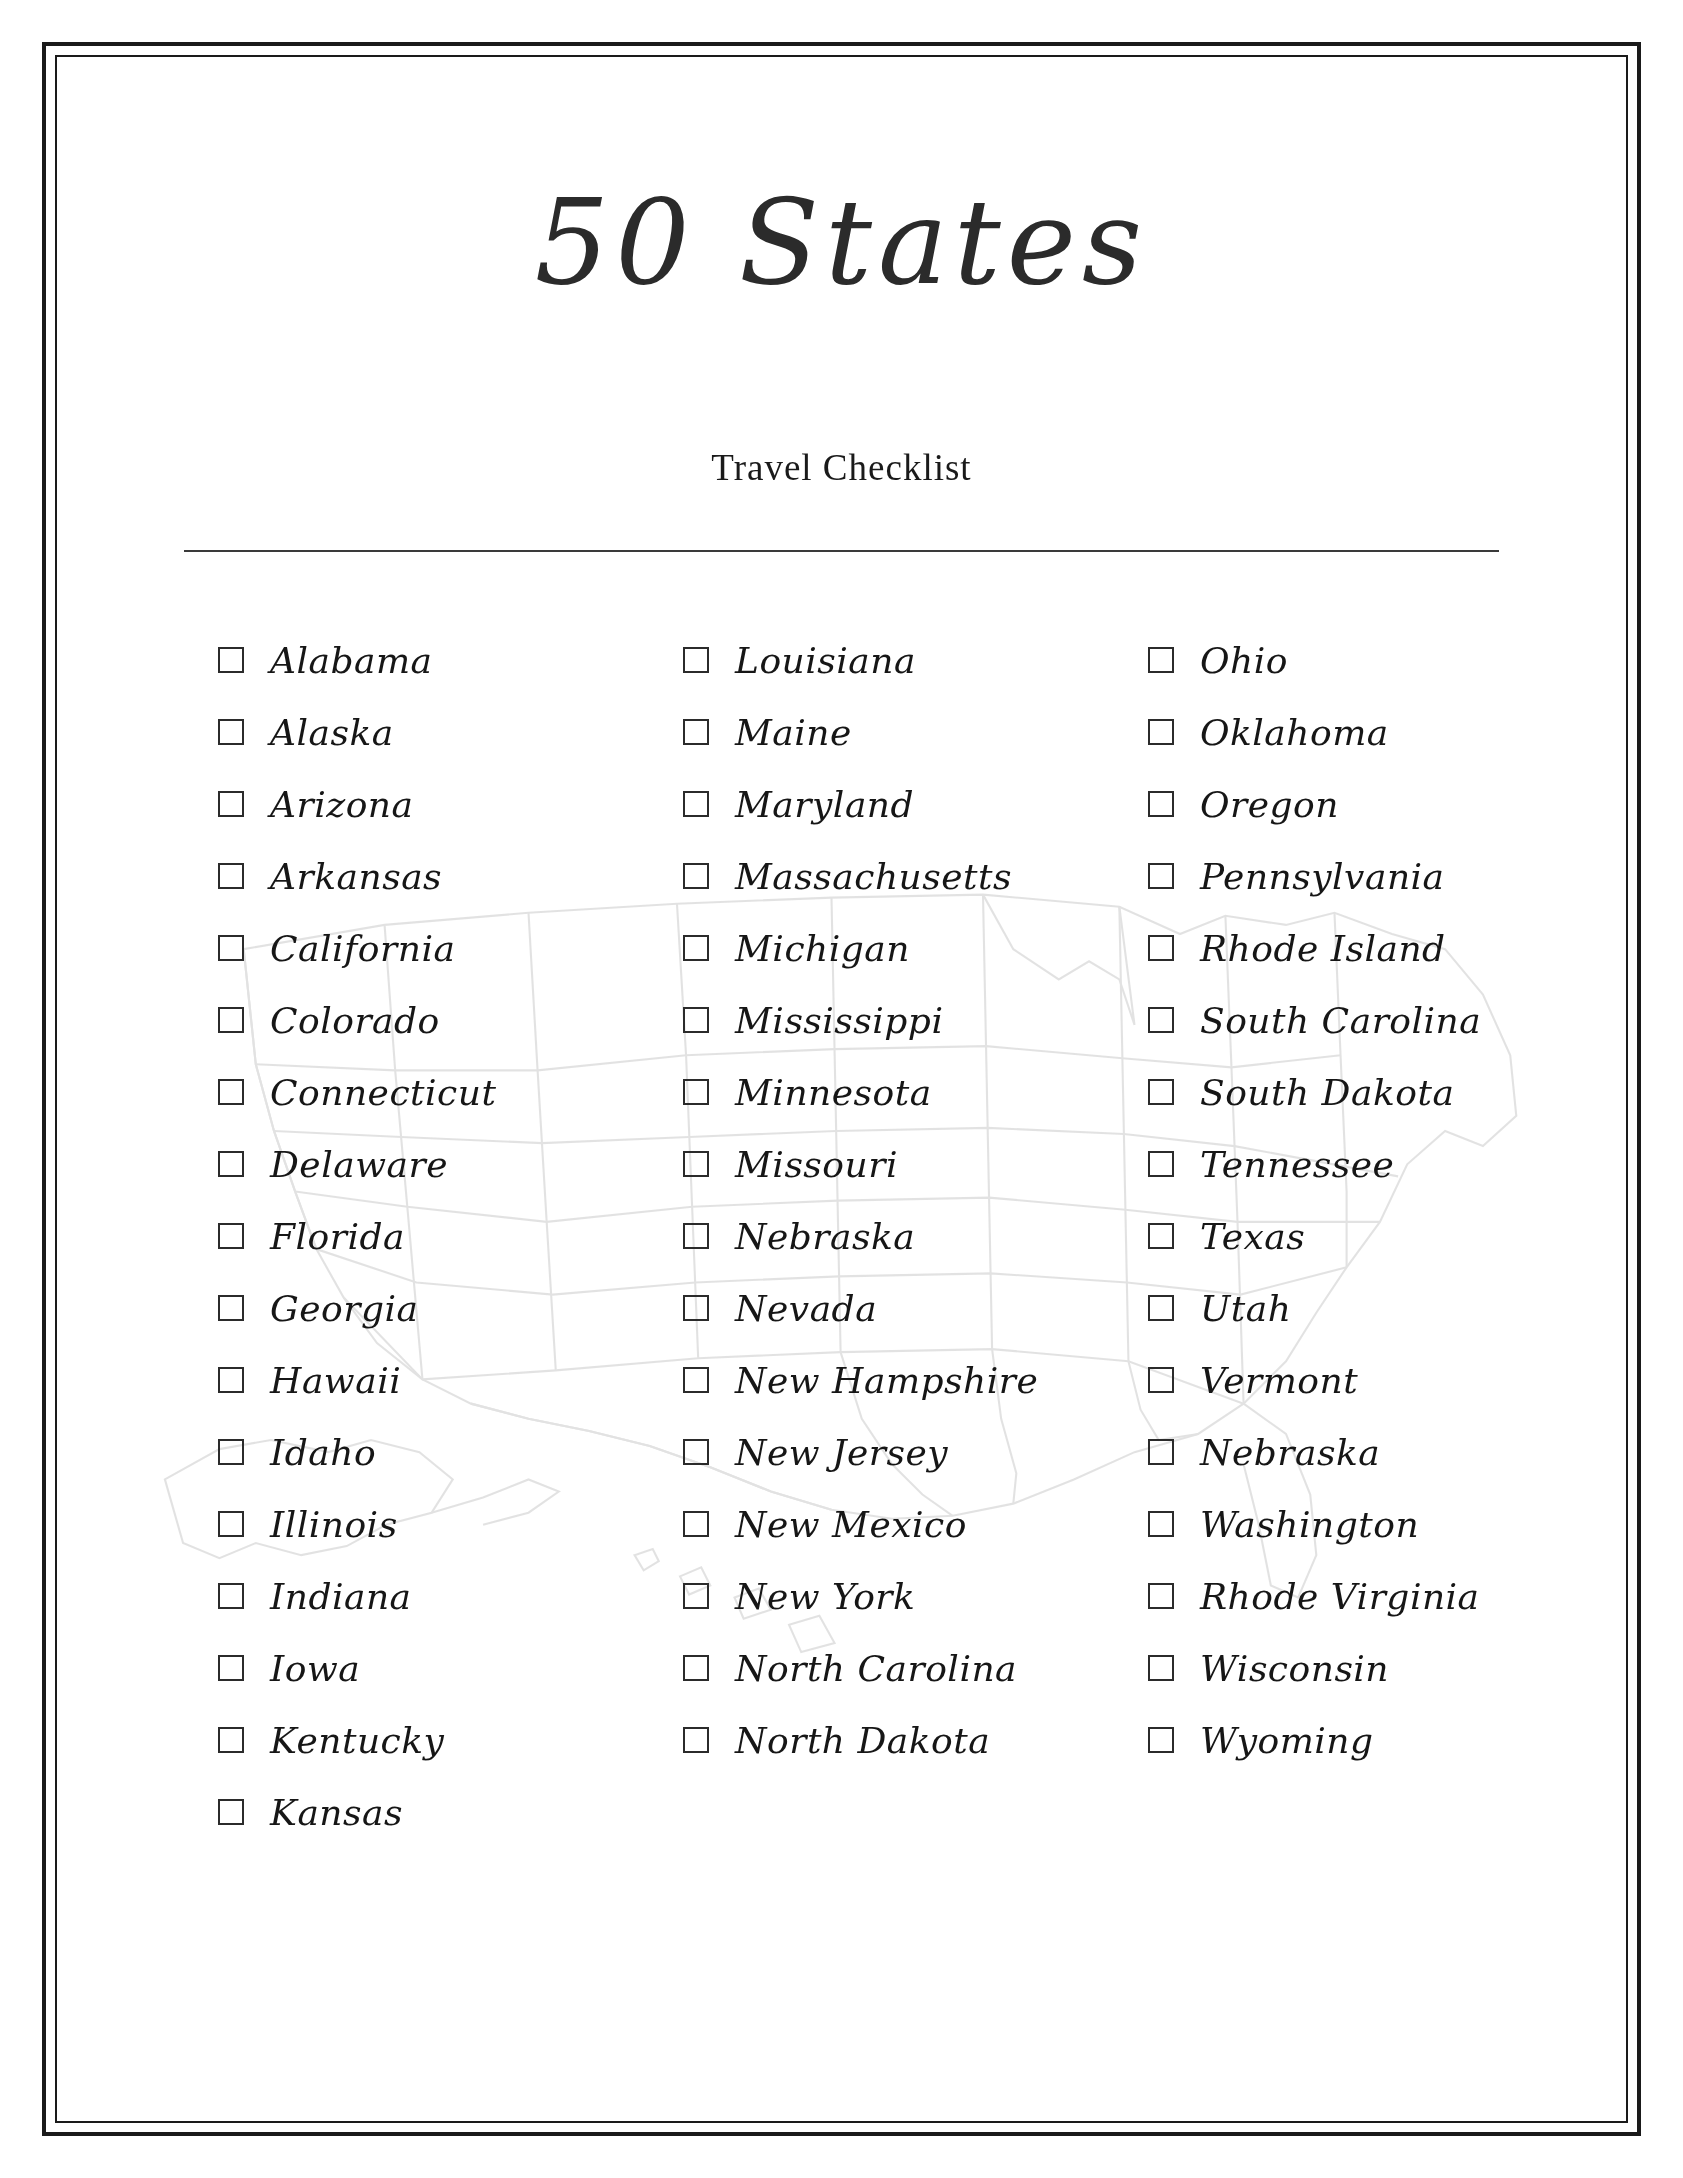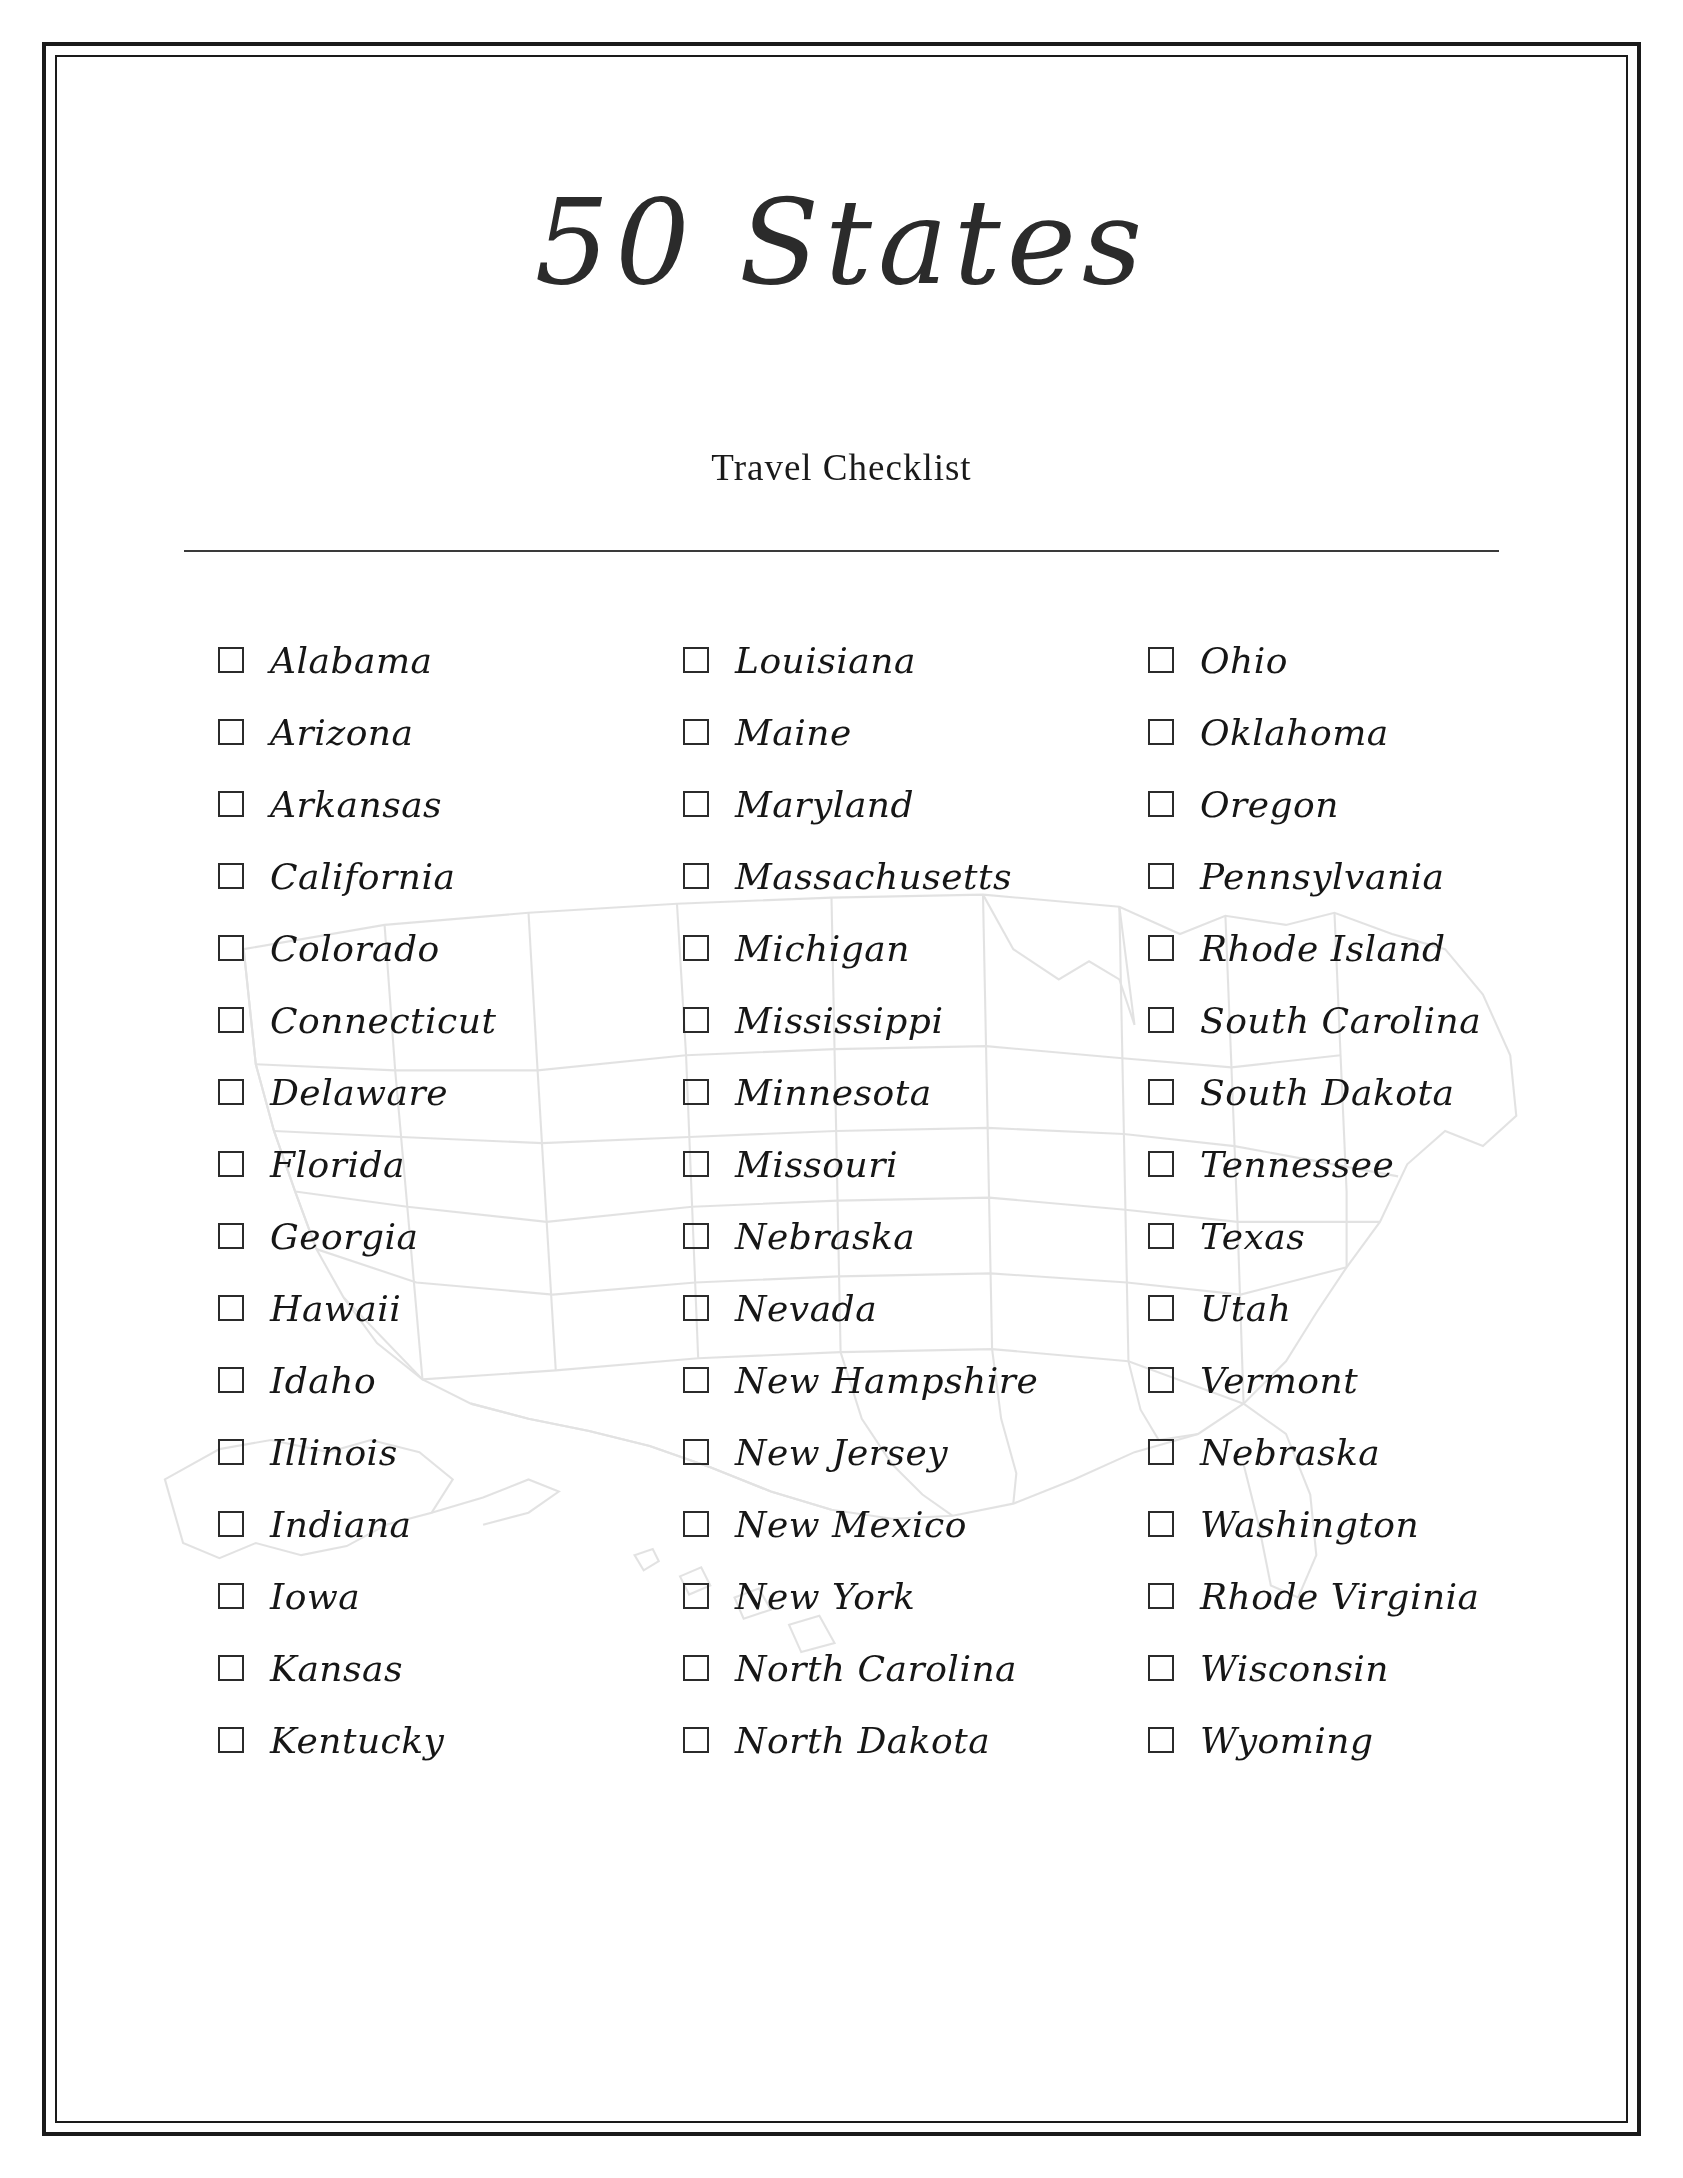--- a/index.html
+++ b/index.html
@@ -198,20 +198,24 @@
 
     <div class="columns">
 
       <div class="col">
         <div class="item">
             <span class="checkbox"></span>
             <span class="state-label">Alabama</span>
           </div>
         <div class="item">
             <span class="checkbox"></span>
+            <span class="state-label">Alaska</span>
+          </div>
+        <div class="item">
+            <span class="checkbox"></span>
             <span class="state-label">Arizona</span>
           </div>
         <div class="item">
             <span class="checkbox"></span>
             <span class="state-label">Arkansas</span>
           </div>
         <div class="item">
             <span class="checkbox"></span>
             <span class="state-label">California</span>
           </div>
@@ -250,25 +254,25 @@
         <div class="item">
             <span class="checkbox"></span>
             <span class="state-label">Indiana</span>
           </div>
         <div class="item">
             <span class="checkbox"></span>
             <span class="state-label">Iowa</span>
           </div>
         <div class="item">
             <span class="checkbox"></span>
+            <span class="state-label">Kentucky</span>
+          </div>
+        <div class="item">
+            <span class="checkbox"></span>
             <span class="state-label">Kansas</span>
-          </div>
-        <div class="item">
-            <span class="checkbox"></span>
-            <span class="state-label">Kentucky</span>
           </div>
       </div>
 
       <div class="col">
         <div class="item">
             <span class="checkbox"></span>
             <span class="state-label">Louisiana</span>
           </div>
         <div class="item">
             <span class="checkbox"></span>

